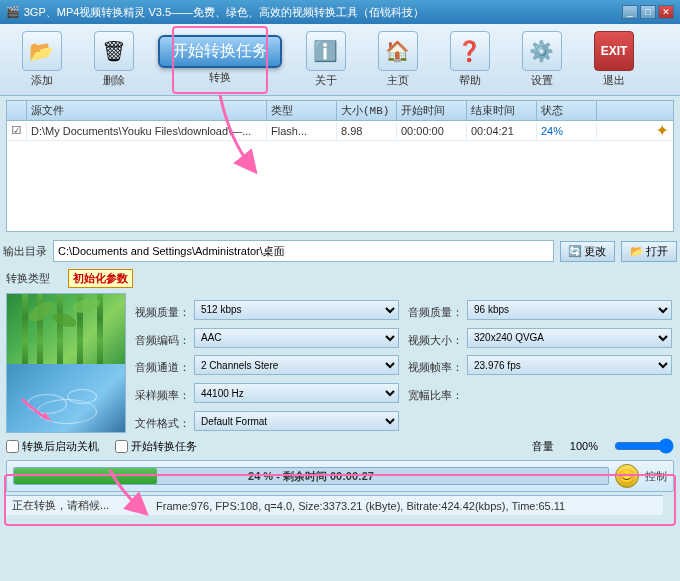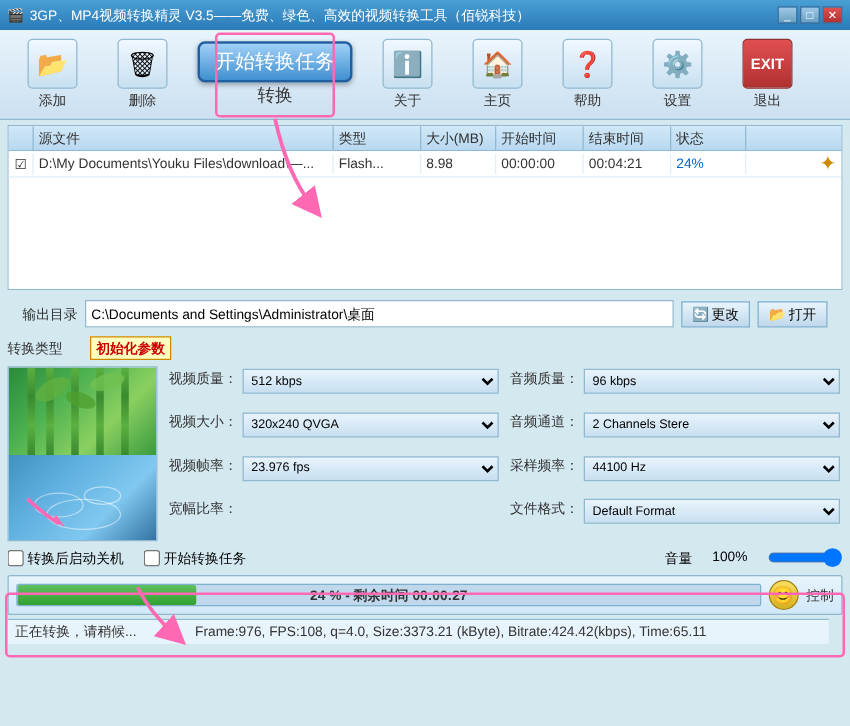--- a/index.html
+++ b/index.html
@@ -78,39 +78,40 @@
       border: 2px solid #2060a0;
       border-radius: 6px;
       color: white;
       font-size: 16px;
       font-weight: normal;
       padding: 4px 12px;
       cursor: pointer;
       white-space: nowrap;
       box-shadow: 0 2px 4px rgba(0,0,0,0.3);
     }
-    .convert-sub-label { font-size: 14px; color: #333; }
+    .convert-sub-label { font-size: 11px; color: #333; }
 
     
     .file-list-section {
       background: white;
       margin: 4px 6px;
       border: 1px solid #90b8d0;
     }
     .file-list-header {
       background: linear-gradient(to bottom, #d0e8f8, #b8d8f0);
       display: flex;
       border-bottom: 1px solid #90b8d0;
     }
     .file-col {
       padding: 2px 4px;
       font-size: 11px;
       color: #333;
       border-right: 1px solid #90b8d0;
       white-space: nowrap;
+      font-family: Liberation Mono, monospace;
     }
     .col-source { width: 240px; }
     .col-type { width: 70px; }
     .col-size { width: 60px; }
     .col-start { width: 70px; }
     .col-end { width: 70px; }
     .col-status { width: 60px; }
 
     .file-list-body { height: 110px; overflow-y: auto; background: white; }
     .file-row {
@@ -131,21 +132,21 @@
     .file-checkbox { width: 20px; text-align: center; }
     .status-pct { color: #0066cc; }
 
     
     .spin-icon { color: #cc8800; font-size: 16px; }
 
     
     .output-dir-row {
       display: flex;
       align-items: center;
-      padding: 4px 18px;
+      padding: 4px 3px;
       gap: 6px;
       background: #d4e8f0;
     }
     .output-label { font-size: 11px; color: #333; white-space: nowrap; }
     .output-input {
       flex: 1;
       height: 22px;
       border: 1px solid #90b8d0;
       background: white;
       padding: 0 4px;
@@ -159,21 +160,21 @@
       cursor: pointer;
       white-space: nowrap;
       display: flex; align-items: center; gap: 2px;
     }
 
     
     .format-section {
       display: flex;
       align-items: center;
       padding: 3px 6px;
-      gap: 6px;
+      gap: 18px;
       background: #d4e8f0;
     }
     .format-label { font-size: 11px; color: #333; white-space: nowrap; }
     .format-select {
       flex: 1;
       height: 22px;
       border: 1px solid #90b8d0;
       background: linear-gradient(to bottom, #e0f0fc, #c8dff0);
       font-size: 11px;
       padding: 0 4px;
@@ -230,21 +231,21 @@
     
     .params-grid {
       flex: 1;
       display: grid;
       grid-template-columns: 1fr 1fr;
       gap: 3px 8px;
       padding: 2px;
     }
     .param-row {
       display: flex;
-      align-items: flex-start;
+      align-items: flex-end;
       gap: 4px;
     }
     .param-label {
       font-size: 11px;
       color: #333;
       white-space: nowrap;
       width: 56px;
       text-align: right;
     }
     .param-select {
@@ -474,21 +475,21 @@
     <span>更改</span>
   </button>
   <button class="dir-btn">
     <span>📂</span>
     <span>打开</span>
   </button>
 </div>
 
 <div class="format-section">
   <span class="format-label">转换类型</span>
-  <span style="font-size:11px;color:#cc0000;font-weight:bold;background:#ffffc0;border:1px solid #cc8800;padding:1px 4px;white-space:nowrap;margin-left:16px;">初始化参数</span>
+  <span style="font-size:11px;color:#cc0000;font-weight:bold;background:#ffffc0;border:1px solid #cc8800;padding:1px 4px;white-space:nowrap;">初始化参数</span>
 </div>
 
 <div class="settings-panel">
 
   <div class="preview-img">
     <div class="preview-top">
 
       <div class="bamboo-line" style="left:15px;"></div>
       <div class="bamboo-line" style="left:30px;"></div>
       <div class="bamboo-line" style="left:50px;"></div>
@@ -522,20 +523,26 @@
     </div>
 
     <div class="param-row">
       <span class="param-label">音频质量：</span>
       <select class="param-select">
         <option>96 kbps</option>
       </select>
     </div>
 
 
+    <div class="param-row">
+      <span class="param-label">音频编码：</span>
+      <select class="param-select">
+        <option>AAC</option>
+      </select>
+    </div>
 
     <div class="param-row">
       <span class="param-label">视频大小：</span>
       <select class="param-select">
         <option>320x240 QVGA</option>
       </select>
     </div>
 
     <div class="param-row">
       <span class="param-label">音频通道：</span>

